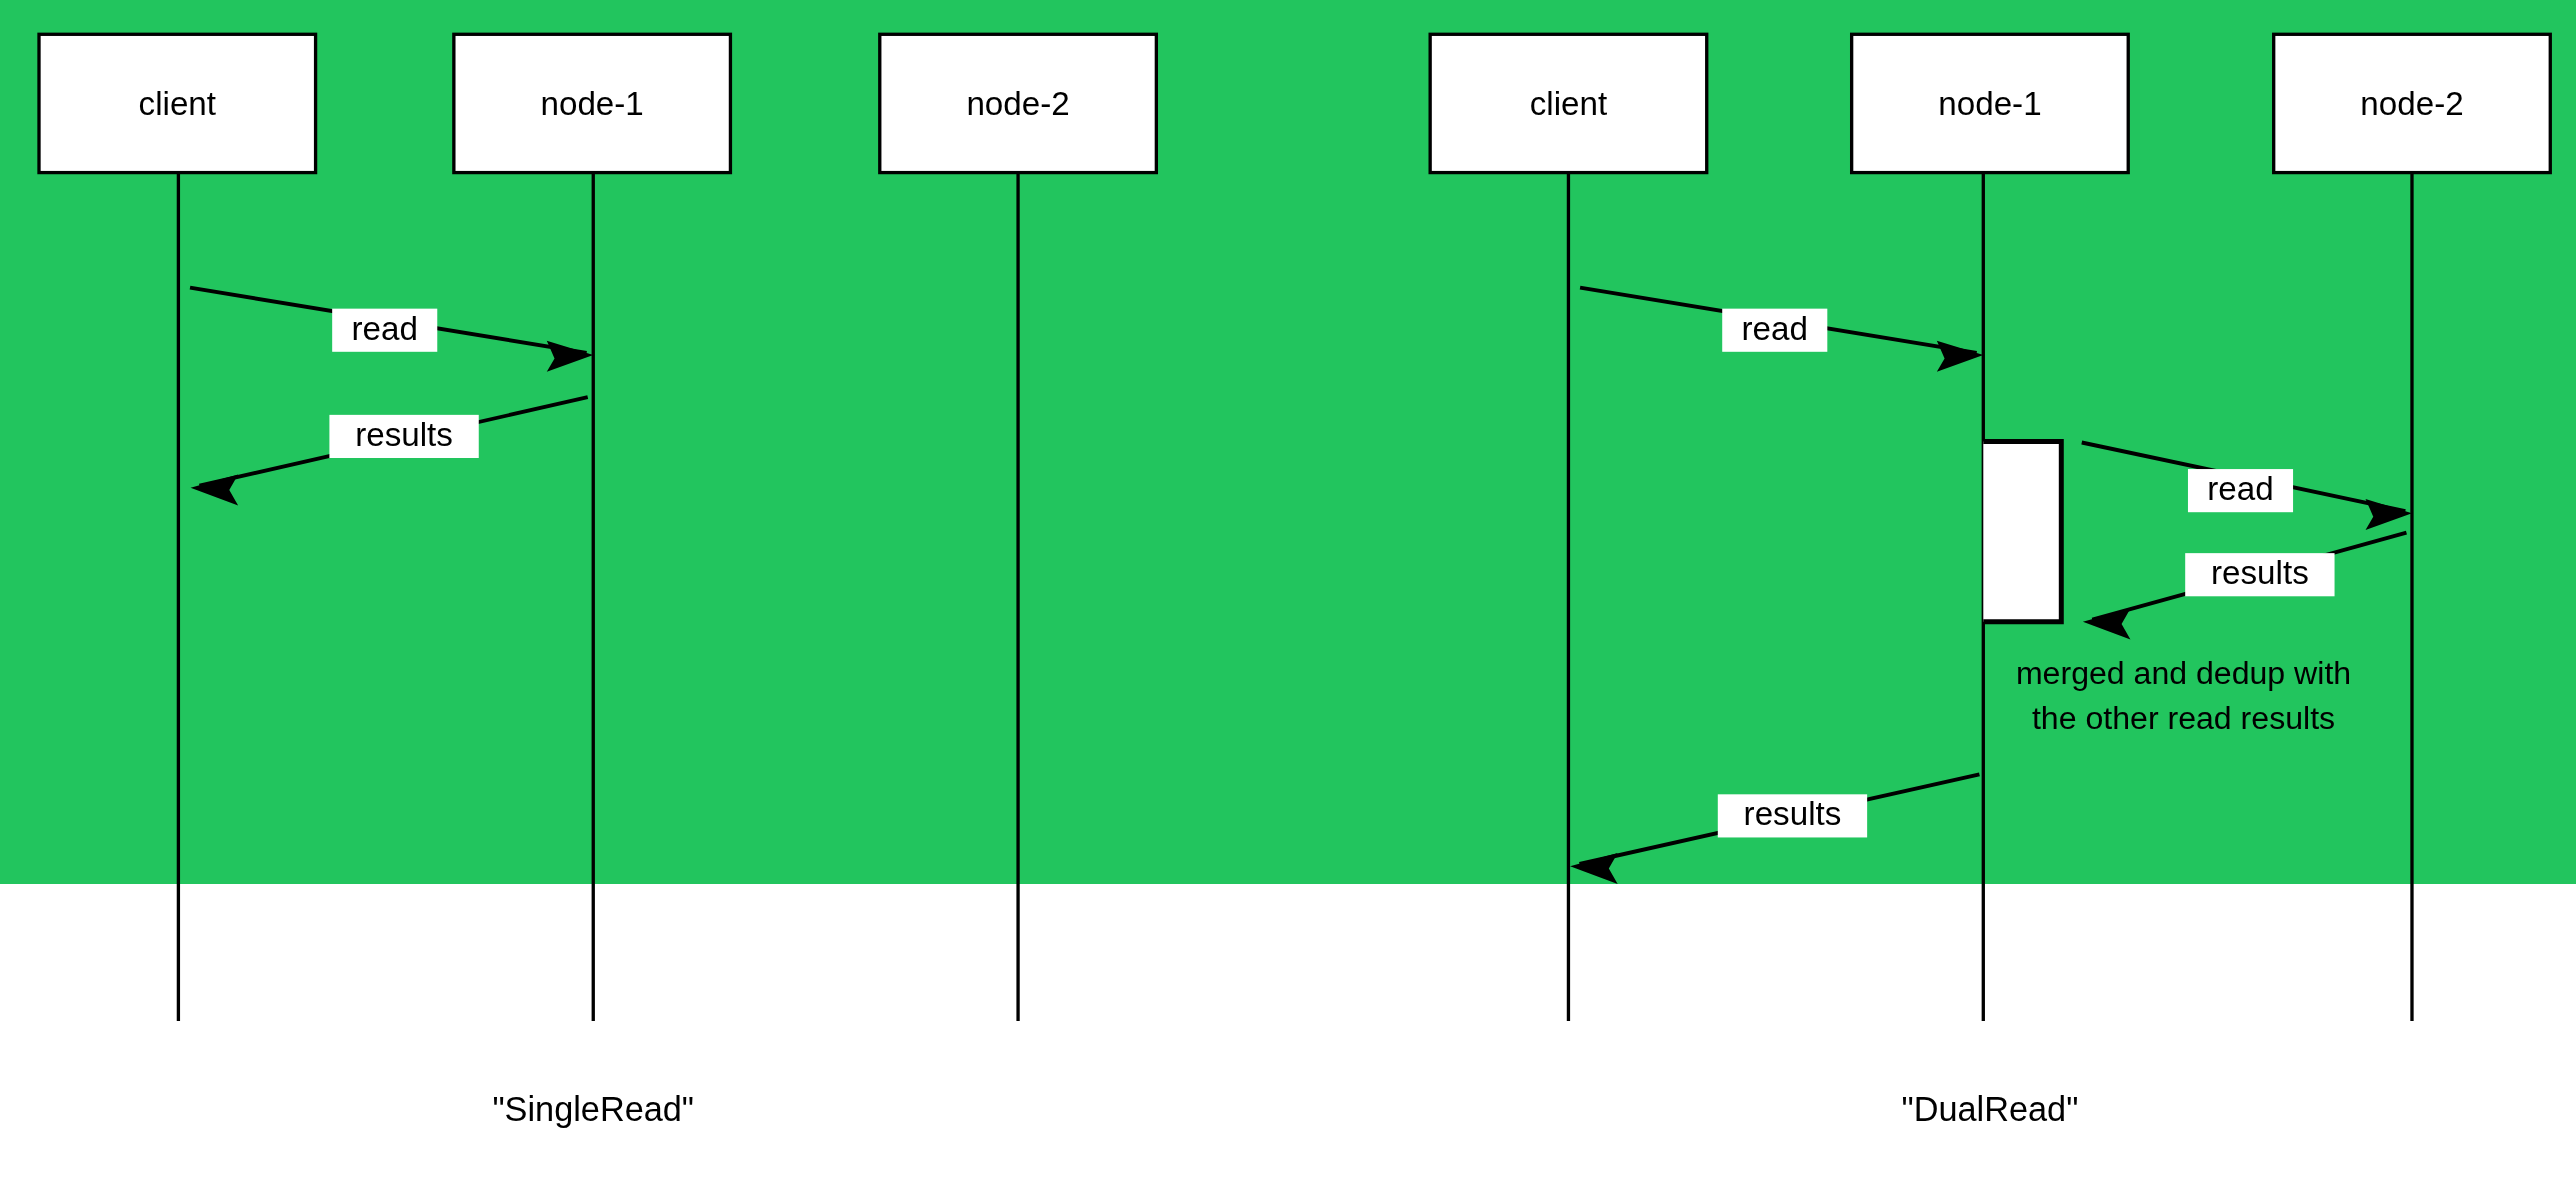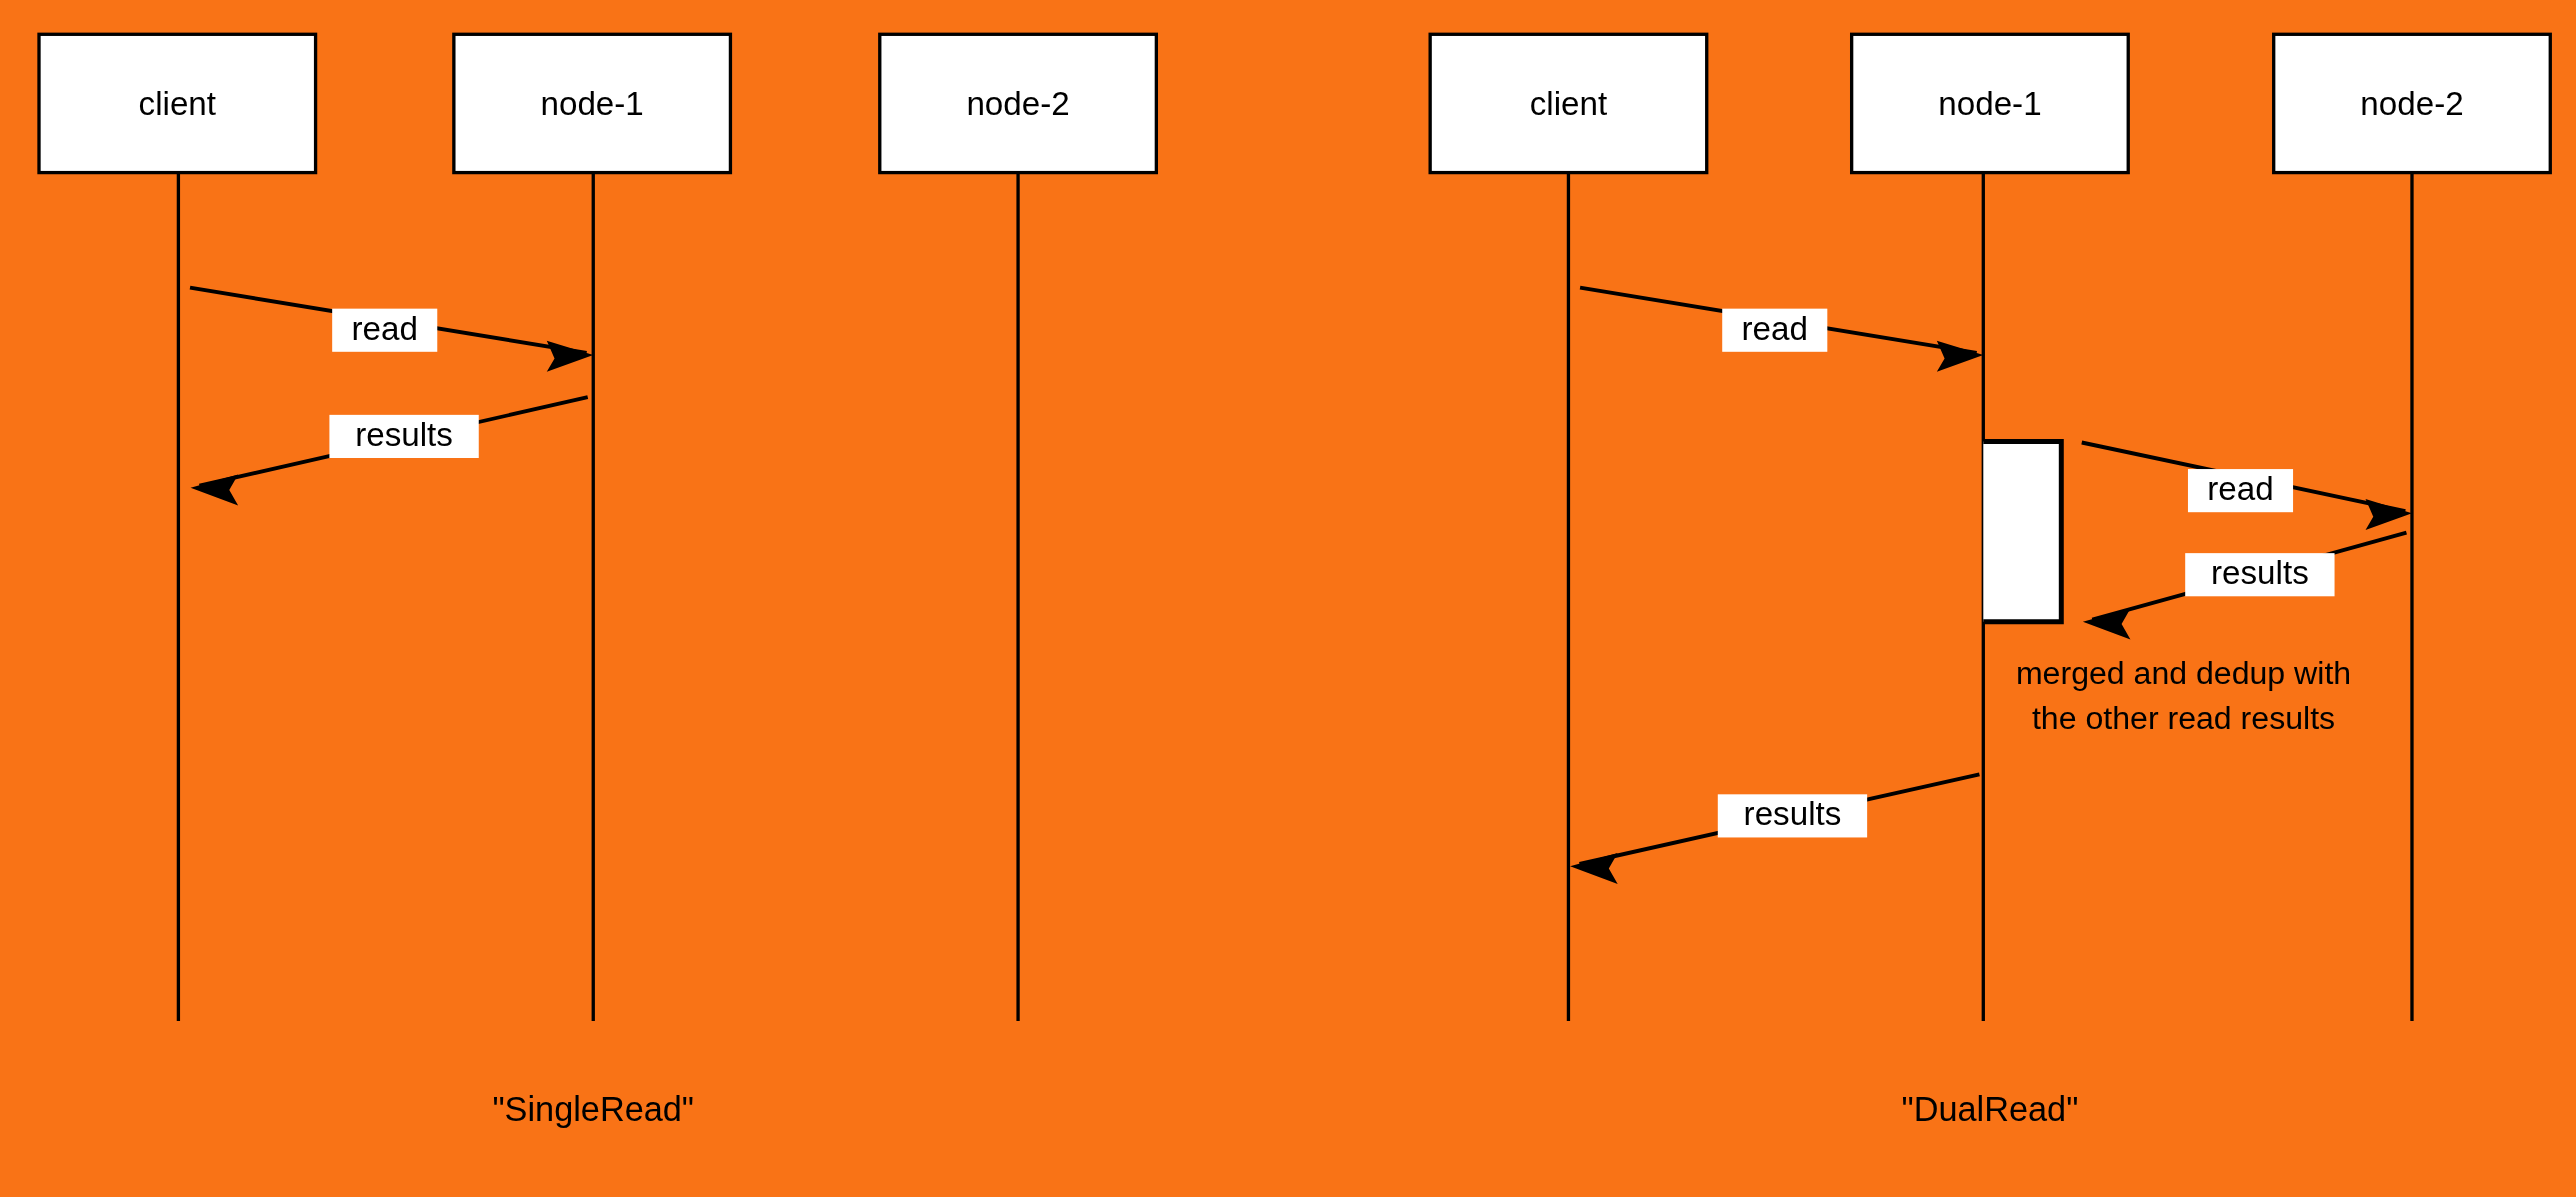--- a/index.html
+++ b/index.html
@@ -10,22 +10,22 @@
   }
   body {
     font-family: "Liberation Sans", sans-serif;
     width: 2576px;
     height: 1197px;
     overflow: hidden;
   }
   #diagram-root {
     position: relative;
     width: 2576px;
-    height: 1197px;
-    background: #f97316;
+    height: 884px;
+    background: #22c55e;
     text-align: right;
   }
   svg.canvas {
     display: block;
     width: 2576px;
     height: 1197px;
   }
   .lifeline-box {
     fill: #ffffff;
     stroke: #000000;

